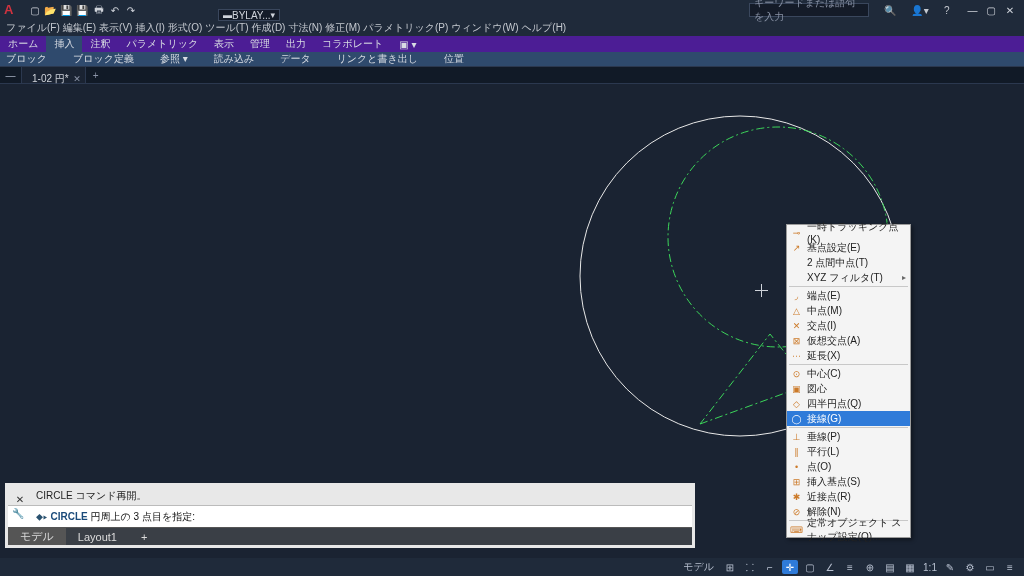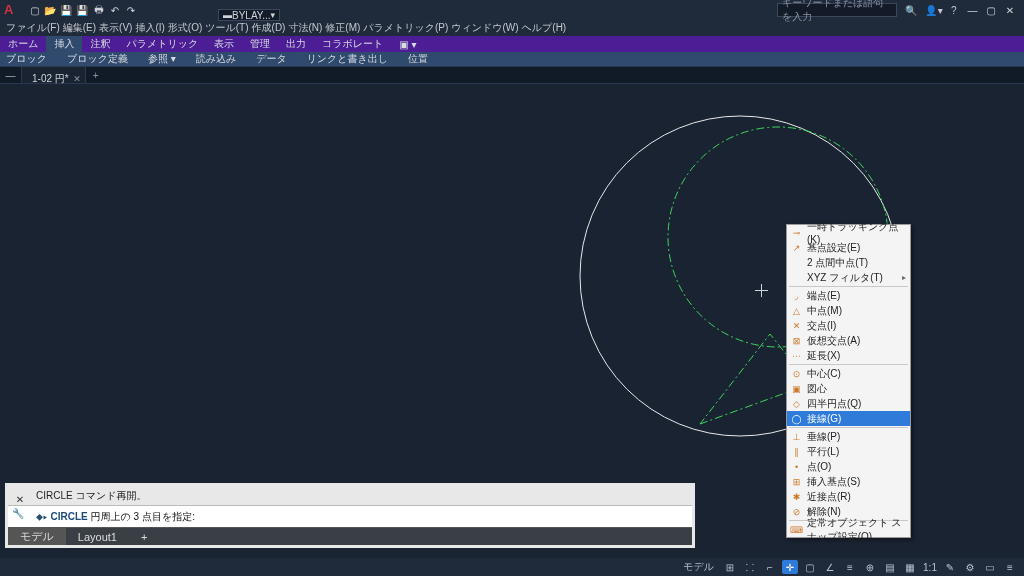--- a/index.html
+++ b/index.html
@@ -2,28 +2,28 @@
 <html><head>
 <meta charset="utf-8">
 <style>
 *{margin:0;padding:0;box-sizing:border-box;font-family:"Meiryo UI","MS PGothic",sans-serif;font-size:10px;user-select:none}
 html,body{width:1024px;height:576px;overflow:hidden;background:#1a2332}
 .titlebar{height:20px;background:#1f2a3a;display:flex;align-items:center;color:#c5c9d0;position:relative}
 .titlebar .a-logo{width:16px;height:16px;margin:0 4px;color:#d0333f;font-weight:bold;font-size:13px}
 .qat{display:flex;gap:2px;margin-left:4px}
 .qat span{width:14px;height:14px;display:inline-flex;align-items:center;justify-content:center;color:#cfd3da}
 .titlebar .center{position:absolute;left:50%;transform:translateX(-50%);color:#d8dce3;font-size:10px}
-.titlebar .right{margin-left:auto;display:flex;align-items:center;gap:8px;padding-right:6px}
+.titlebar .right{margin-left:auto;display:flex;align-items:center;gap:15px;padding-right:6px}
 .searchbox{width:120px;height:14px;background:#141b28;border:1px solid #3a475d;color:#8a93a6;font-size:9px;padding:0 4px;display:flex;align-items:center}
 .win-btns span{display:inline-block;width:16px;text-align:center;color:#cfd3da}
 .menubar{height:16px;background:#1f2a3a;display:flex;align-items:center;padding-left:6px;gap:3px;color:#c5c9d0;font-size:10px}
 .ribtabs{height:16px;background:#4c1d95;display:flex;align-items:stretch;color:#d8dce3;font-size:10px}
 .ribtabs .tab{padding:0 8px;display:flex;align-items:center}
 .ribtabs .tab.active{background:#2f4a6d}
-.ribpanel{height:14px;background:#2f4a6d;display:flex;align-items:center;color:#d8dce3;padding-left:6px;gap:20px;font-size:9px}
+.ribpanel{height:14px;background:#2f4a6d;display:flex;align-items:center;color:#d8dce3;padding-left:6px;gap:26px;font-size:9px}
 .layerbar{position:absolute;top:9px;left:218px;height:12px;display:flex;align-items:center;border:1px solid #3a475d;background:#141b28;color:#cfd3da;padding:0 4px;font-size:9px}
 .doc-tabs{height:18px;background:#111a27;display:flex;align-items:stretch;border-top:1px solid #2b384f;border-bottom:1px solid #2b384f}
 .doc-tabs .start{width:22px;display:flex;align-items:center;justify-content:center;color:#a7b0c2;border-right:1px solid #2b384f}
 .doc-tabs .dtab{padding:8px 16px 0 10px;display:flex;align-items:center;color:#cfd3da;background:#1a2332;border-right:1px solid #2b384f;position:relative;font-size:10px}
 .doc-tabs .dtab .x{position:absolute;right:4px;font-size:9px;color:#8a93a6}
 .doc-tabs .plus{width:20px;display:flex;align-items:center;justify-content:center;color:#8a93a6}
 .canvas{position:absolute;top:84px;left:0;right:0;bottom:18px;background:#1a2332}
 .crosshair{position:absolute;left:757px;top:202px;width:9px;height:9px;pointer-events:none}
 .crosshair::before,.crosshair::after{content:"";position:absolute;background:#cfd3da}
 .crosshair::before{left:4px;top:-2px;width:1px;height:13px}

